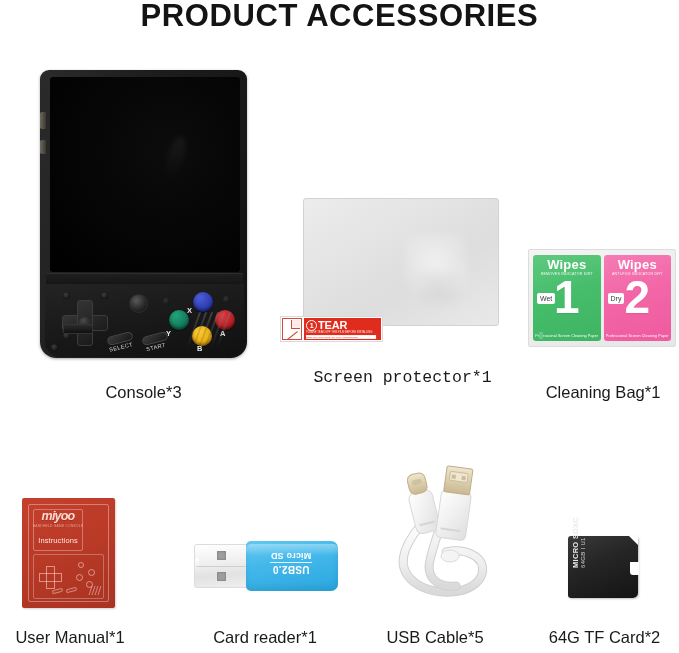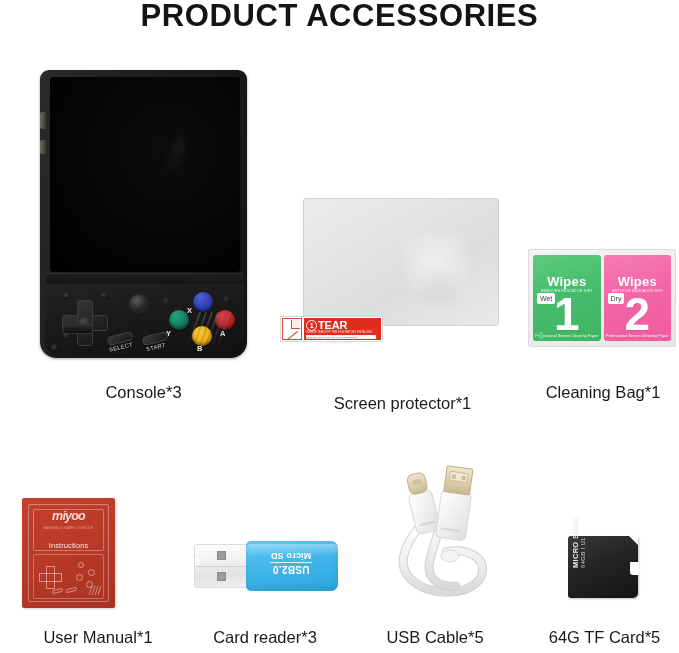--- a/index.html
+++ b/index.html
@@ -361,21 +361,21 @@
     padding: 5px 4px;
     border-radius: 2px;
   }
   .wipe-pack {
     flex: 1;
     border-radius: 3px;
     position: relative;
     display: flex;
     flex-direction: column;
     align-items: center;
-    padding-top: 20px;
+    padding-top: 3px;
     box-sizing: border-box;
     overflow: hidden;
   }
   .wipe-pack.wet {
     background: linear-gradient(165deg, #5fc97f 0%, #46bd6b 45%, #3fb563 100%);
   }
   .wipe-pack.dry {
     background: linear-gradient(165deg, #f57cb4 0%, #f266a7 45%, #ef5b9f 100%);
   }
   .wipe-title {
@@ -452,28 +452,28 @@
     position: absolute;
     left: 6px; top: 6px;
     width: 81px; height: 98px;
     border: 1px solid rgba(255,255,255,0.35);
     box-sizing: border-box;
     border-radius: 2px;
   }
   .manual-top-box {
     position: absolute;
     left: 11px; top: 11px;
-    width: 71px; height: 42px;
+    width: 50px; height: 42px;
     border: 1px solid rgba(255,255,255,0.32);
     box-sizing: border-box;
     border-radius: 2px;
     display: flex;
     flex-direction: column;
     align-items: center;
-    justify-content: space-between;
+    justify-content: flex-start;
   }
   .manual-logo {
     color: #ffd9d1;
     font-size: 12.5px;
     font-weight: bold;
     font-style: italic;
     letter-spacing: -0.8px;
     line-height: 13px;
     text-shadow: 0 0.5px 0 rgba(0,0,0,0.15);
   }
@@ -755,21 +755,21 @@
     <div class="back-tab-icon"></div>
     <div class="back-tab-body">
       <div class="back-tab-main">
         <span class="circnum">1</span><span>TEAR</span>
       </div>
       <div class="back-tab-sub">PLEASE TEAR OFF THIS FILM BEFORE INSTALLING</div>
       <div class="back-tab-sub back-tab-sub2">PEEL FILM OFF  ON BACK WITH PROTECTOR</div>
     </div>
   </div>
 </div>
-<div class="caption" style="left:295px;top:394px;width:215px;">Screen protector*1</div>
+<div class="caption" style="left:295px;top:368px;width:215px;font-family:Liberation Mono, monospace;">Screen protector*1</div>
 
 <div id="cleaning-item">
   <div class="wipes-outer">
 
     <div class="wipe-pack wet">
       <div class="wipe-title">Wipes</div>
       <div class="wipe-subtitle">REMOVES INDICATOR DIRT</div>
       <div class="wipe-bignum">1</div>
       <div class="wipe-state">Wet</div>
       <div class="wipe-foot">Professional Screen Cleaning Paper</div>
@@ -811,38 +811,38 @@
 
       <div class="m-grill">
         <i style="left:56px;top:31px;"></i>
           <i style="left:59px;top:31px;"></i>
         <i style="left:62px;top:31px;"></i>
           <i style="left:65px;top:31px;"></i>
       </div>
     </div>
   </div>
 </div>
-<div class="caption" style="left:0px;top:628px;width:140px;margin-left:28px;">User Manual*1</div>
+<div class="caption" style="left:0px;top:628px;width:140px;">User Manual*1</div>
 
 <div id="reader-item">
   <div class="reader-metal">
     <div class="reader-metal-tip"></div>
     <div class="reader-metal-hole" style="left:22px;top:6px;"></div>
     <div class="reader-metal-hole" style="left:22px;top:27px;"></div>
     <div class="reader-metal-slot" style="top:21px;"></div>
   </div>
   <div class="reader-body">
     <div class="reader-body-sheen"></div>
     <div class="reader-text">
       <div><span class="reader-usb">USB2.0</span></div>
       <div class="reader-micro">Micro SD</div>
     </div>
   </div>
 </div>
-<div class="caption" style="left:185px;top:628px;width:160px;">Card reader*3</div>
+<div class="caption" style="left:185px;top:628px;width:160px;">Card reader*1</div>
 
 <div id="cable-item">
   <svg width="116" height="152" viewBox="0 0 116 152">
     <defs>
       <linearGradient id="plasticWhite" x1="0" y1="0" x2="1" y2="1">
         <stop offset="0%" stop-color="#ffffff"></stop>
         <stop offset="45%" stop-color="#f1f1f1"></stop>
         <stop offset="100%" stop-color="#dedede"></stop>
       </linearGradient>
       <linearGradient id="cordWhite" x1="0" y1="0" x2="0" y2="1">
@@ -887,13 +887,13 @@
 <div id="tfcard-item">
   <div class="tf-body">
     <div class="tf-corner-cut"></div>
     <div class="tf-notch"></div>
     <div class="tf-text">
       <div class="tf-line1">MICRO SDXC</div>
       <div class="tf-line2">64GB  I  U1</div>
     </div>
   </div>
 </div>
-<div class="caption" style="left:530px;top:628px;width:149px;">64G TF Card*5</div>
+<div class="caption" style="left:530px;top:628px;width:149px;">64G TF Card*2</div>
 
 </body></html>

